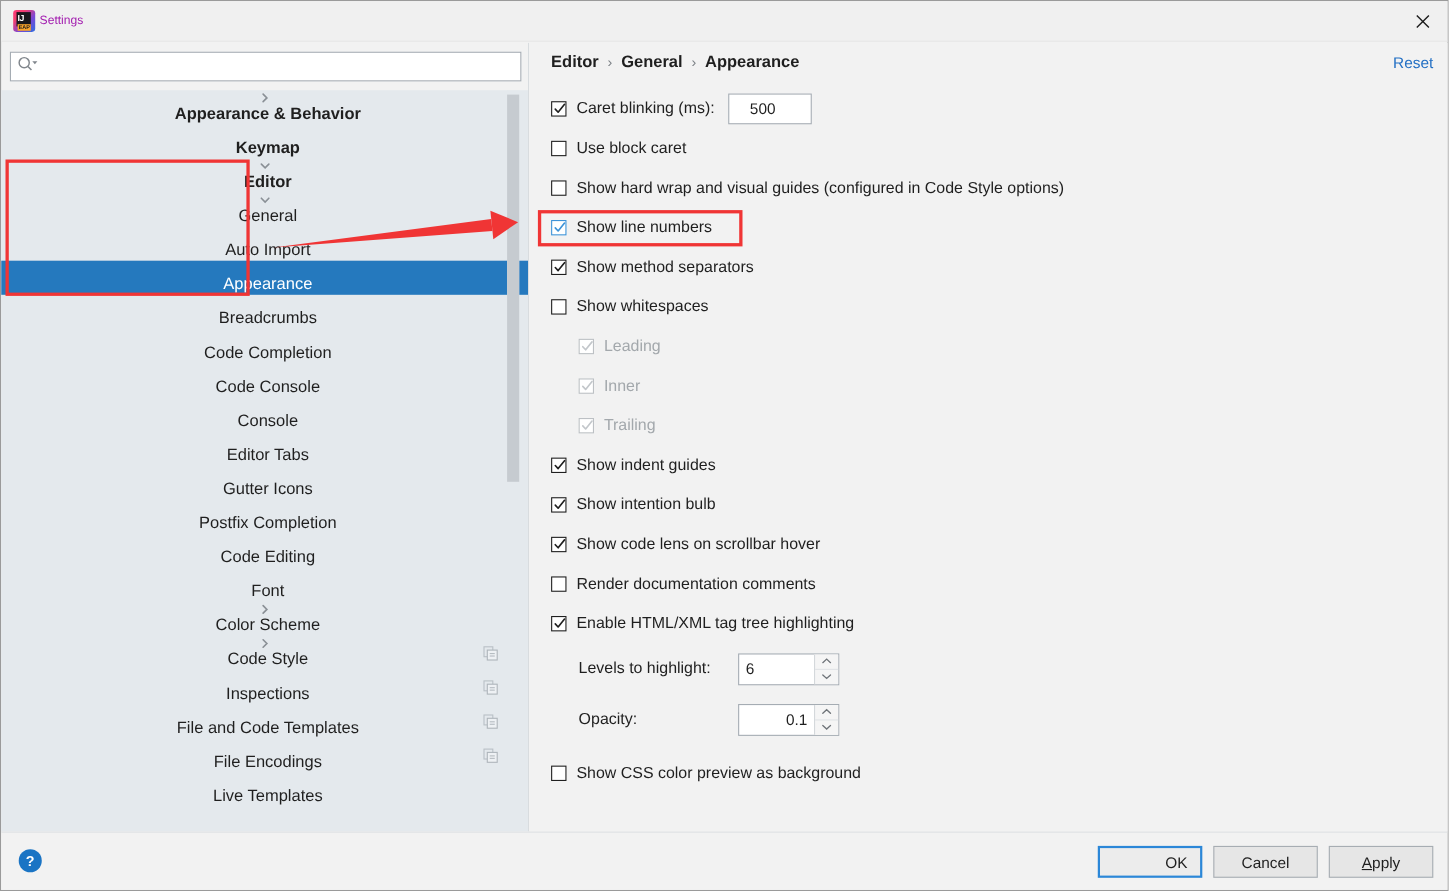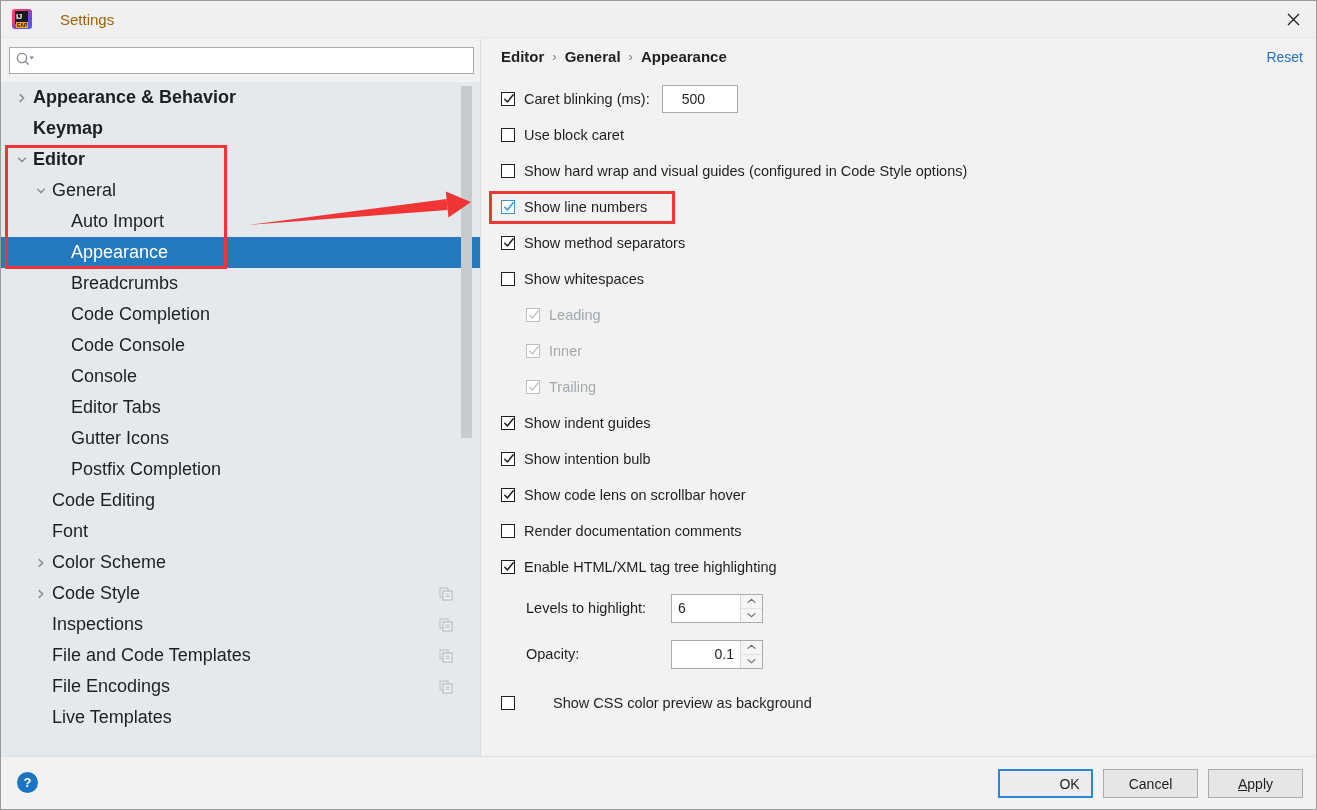--- a/index.html
+++ b/index.html
@@ -51,23 +51,23 @@
     position: absolute; left: 4px; bottom: 1px;
     background: #f8a42b;
     color: #1a1a1a;
     font-size: 5px;
     font-weight: bold;
     padding: 0 1px;
     line-height: 6px;
     font-family: "Liberation Sans", sans-serif;
   }
   .title-text {
-    margin-left: 28px;
-    font-size: 15px;
-    color: #a16207;
+    margin-left: 4px;
+    font-size: 11px;
+    color: #a21caf;
   }
   .close-btn {
     position: absolute; right: 0; top: 0;
     width: 46px; height: 36px;
     display: flex; align-items: center; justify-content: center;
     cursor: default;
   }
   .close-btn svg { display: block; }
 
   
@@ -95,24 +95,25 @@
     position: absolute; left: 0; top: 81px;
     width: 480px; height: 674px;
     background: #e4e9ed;
     overflow: hidden;
   }
   .tree { position: relative; }
   .tree-row {
     position: relative;
     height: 31px;
     display: flex; align-items: center;
-    font-size: 18px;
+    font-size: 15px;
     color: #1f1f1f;
     white-space: nowrap;
     cursor: default;
+    flex-direction: column;
   }
   .tree-row.selected {
     background: #2579be;
     color: #ffffff;
   }
   .tree-row.bold { font-weight: bold; }
   .arrow {
     width: 13px; height: 13px;
     flex: none;
     display: flex; align-items: center; justify-content: center;
@@ -650,21 +651,21 @@
                 </svg>
               </span>
               <span class="spin-btn">
                 <svg width="11" height="8" viewBox="0 0 11 8">
                   <path d="M2 2.6 L5.5 5.8 L9 2.6" stroke="#6f7479" stroke-width="1.2" fill="none" stroke-linecap="round"></path>
                 </svg>
               </span>
             </span>
           </span>
         </div>
-        <div class="opt-row" style="margin-top: 8px; gap: 29px;">
+        <div class="opt-row" style="margin-top: 8px;">
           <span class="cb"></span>
           <span class="opt-label">Show CSS color preview as background</span>
         </div>
       </div>
   </div>
 
   <div class="footer">
     <div class="help-icon">?</div>
     <div class="btns" id="btns">
         <div class="btn default">

